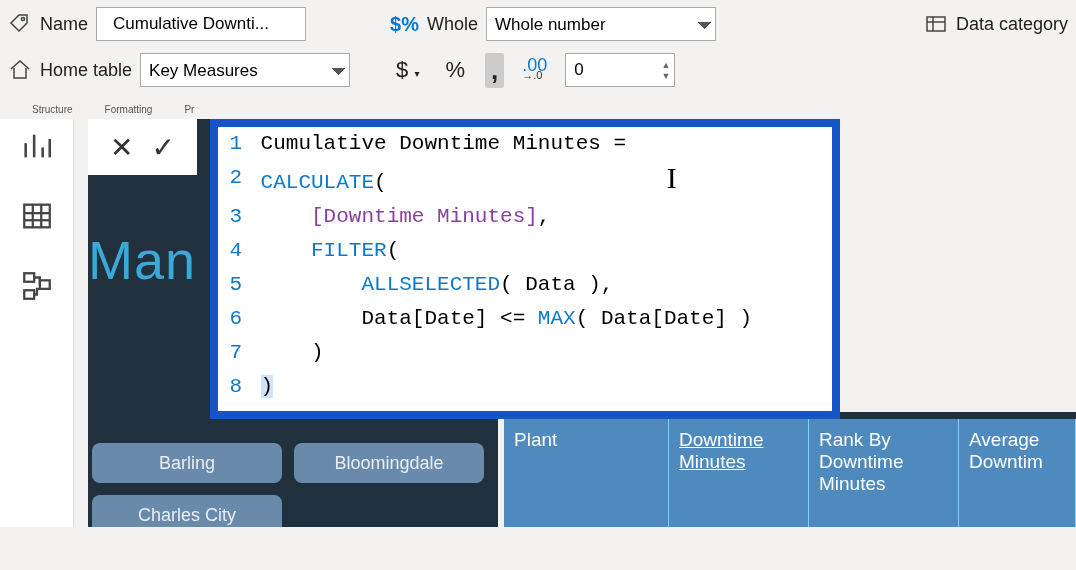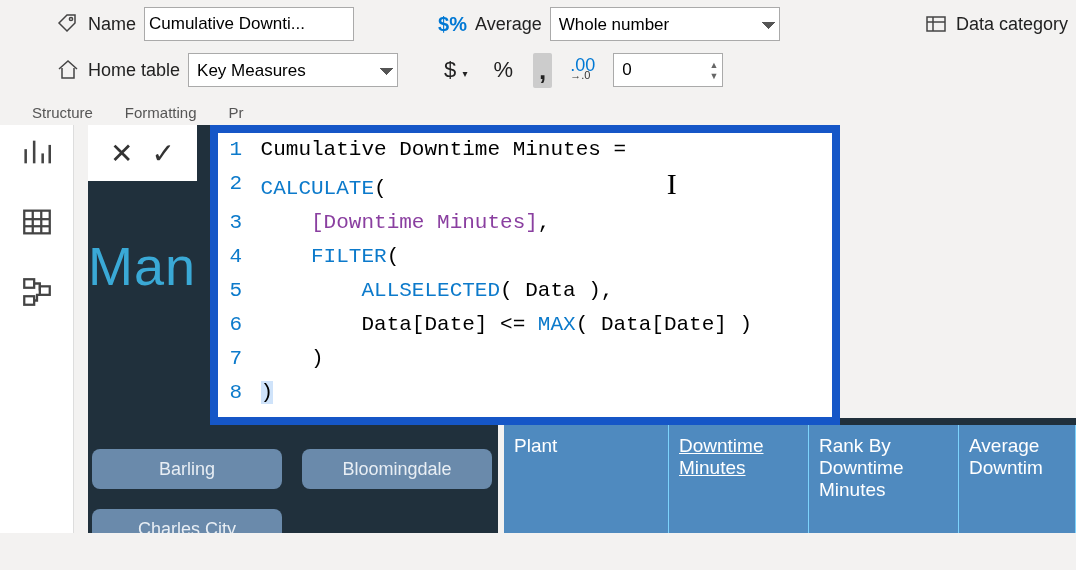--- a/index.html
+++ b/index.html
@@ -1,48 +1,48 @@
 <!DOCTYPE html>
 <html><head>
   <meta charset="utf-8">
   <style>
     * { box-sizing: border-box; margin: 0; padding: 0; }
     body { font-family: "Segoe UI", Arial, sans-serif; background: #f3f2f1; width: 1076px; height: 570px; overflow: hidden; position: relative; }
 
-    .ribbon { background: #f3f2f1; padding: 6px 8px 0; display: flex; gap: 40px; margin-left: 48px; }
+    .ribbon { background: #f3f2f1; padding: 6px 8px 0; display: flex; gap: 40px; }
     .grp { flex: 0 0 auto; }
     .row { display: flex; align-items: center; gap: 8px; margin-bottom: 10px; height: 36px; }
     .lbl { font-size: 18px; color: #222; display: flex; align-items: center; gap: 8px; }
     .icon { width: 24px; height: 24px; display: flex; align-items: center; justify-content: center; color: #444; }
     .icon svg { stroke: #444; }
-    .txtfield { height: 34px; border: 1px solid #aaa; background: #fff; font-size: 17px; padding: 2px 4px; }
+    .txtfield { height: 34px; border: 1px solid #aaa; background: #fff; font-size: 17px; padding: 2px 16px; }
     .sel { height: 34px; border: 1px solid #aaa; background: #fff; font-size: 17px; padding: 2px 38px 2px 8px; appearance: none; background-image: linear-gradient(45deg, transparent 48%, #555 48%), linear-gradient(-45deg, transparent 48%, #555 48%); background-size: 7px 7px, 7px 7px; background-position: right 10px top 14px, right 4px top 14px; background-repeat: no-repeat; }
     .fmt-tok { font-size: 22px; color: #222; padding: 2px 6px; }
     .fmt-tok.dark { background: #ccc; border-radius: 2px; }
     .dec-icon { font-size: 18px; color: #0078d4; display:flex; flex-direction:column; line-height:10px; padding: 2px 4px;}
     .dec-icon small { font-size: 11px; color:#333; }
     .decbox { height: 34px; width: 110px; border: 1px solid #aaa; background:#fff; display:flex; align-items:center; justify-content:space-between; padding:0 4px 0 8px; font-size:17px;}
     .decbox .spin { display:flex; flex-direction:column; font-size:9px; line-height:8px; color:#666; gap:3px;}
     .ribbon-capt { display:flex; margin-top:6px; }
-    .ribbon-capt span { font-size:15px; color:#555;margin-left:32px; }
+    .ribbon-capt span { font-size:10px; color:#555;margin-left:32px; }
     .cap1 { margin-left: 190px; }
     .cap2 { margin-left: 370px; }
     .cap3 { margin-left: auto; margin-right:4px; }
 
     .canvas { position: relative; margin-top: 4px; height: 408px; display:flex;}
     .vtoolbar { width: 74px; background:#fff; border-right:1px solid #ddd; padding-top:10px; display:flex; flex-direction:column; align-items:center; gap:36px;}
     .vtoolbar .vicon { width:34px; height:34px; color:#444;}
     .vicon svg { width:34px; height:34px; stroke:#444;}
 
     .report-area { position:relative; flex:1; background:#f3f2f1; overflow:hidden;}
     .dark-panel { position:absolute; left:14px; top:0; width:410px; height:480px; background:#20303c; border-radius:4px;}
     .check-cancel { position:absolute; left:14px; top:0; height:56px; background:#fff; display:flex; align-items:center; gap:18px; padding:0 22px; font-size:28px; }
     .mantext { position:absolute; left:14px; top:110px; font-family: "Segoe UI Light", sans-serif; color:#3aa9d6; font-size:54px; font-weight:300; letter-spacing:1px;}
 
-    .chips { position:absolute; left:18px; top:324px; display:flex; flex-wrap:wrap; gap:20px; width:415px;}
+    .chips { position:absolute; left:18px; top:324px; display:flex; flex-wrap:wrap; gap:12px; width:415px;}
     .chip { background:#6a8aab; color:#e8eef4; border-radius:8px; height:40px; display:flex; align-items:center; justify-content:center; font-size:18px; width:190px;}
 
     .editor { position:absolute; left:136px; top:0; width:630px; height:300px; background:#fff; border:8px solid #1556c7; font-family: Consolas, "Courier New", monospace; font-size:21px; line-height:34px; }
     .editor .edrow { display:flex; }
     .gut { width:30px; text-align:right; color:#0c7acb; padding-right:6px; user-select:none; flex:0 0 30px;}
     .code { white-space: pre; }
     .kw { color:#0c7acb; }
     .ms { color:#8a3fa0; }
     .black { color:#000; }
     .cursor-i { display:inline-block; margin-left:280px; font-family: Georgia, serif; font-size:30px; color:#000;}
@@ -80,21 +80,21 @@
       <span class="lbl">Home table</span>
       <select class="sel" style="width:210px">
         <option>Key Measures</option>
       </select>
     </div>
   </div>
 
   <div class="grp">
     <div class="row">
       <span style="color:#0078d4;font-size:20px;font-weight:600">$%</span>
-      <span class="lbl">Average</span>
+      <span class="lbl">Whole</span>
       <select class="sel" style="width:230px">
         <option>Whole number</option>
       </select>
     </div>
     <div class="row" style="gap:14px">
       <span class="fmt-tok"><span>$</span> <span style="font-size:10px;">▾</span></span>
       <span class="fmt-tok">%</span>
       <span class="fmt-tok dark" style="font-weight:bold;font-size:26px">,</span>
       <span class="dec-icon">.00<small>→.0</small></span>
       <div class="decbox">

